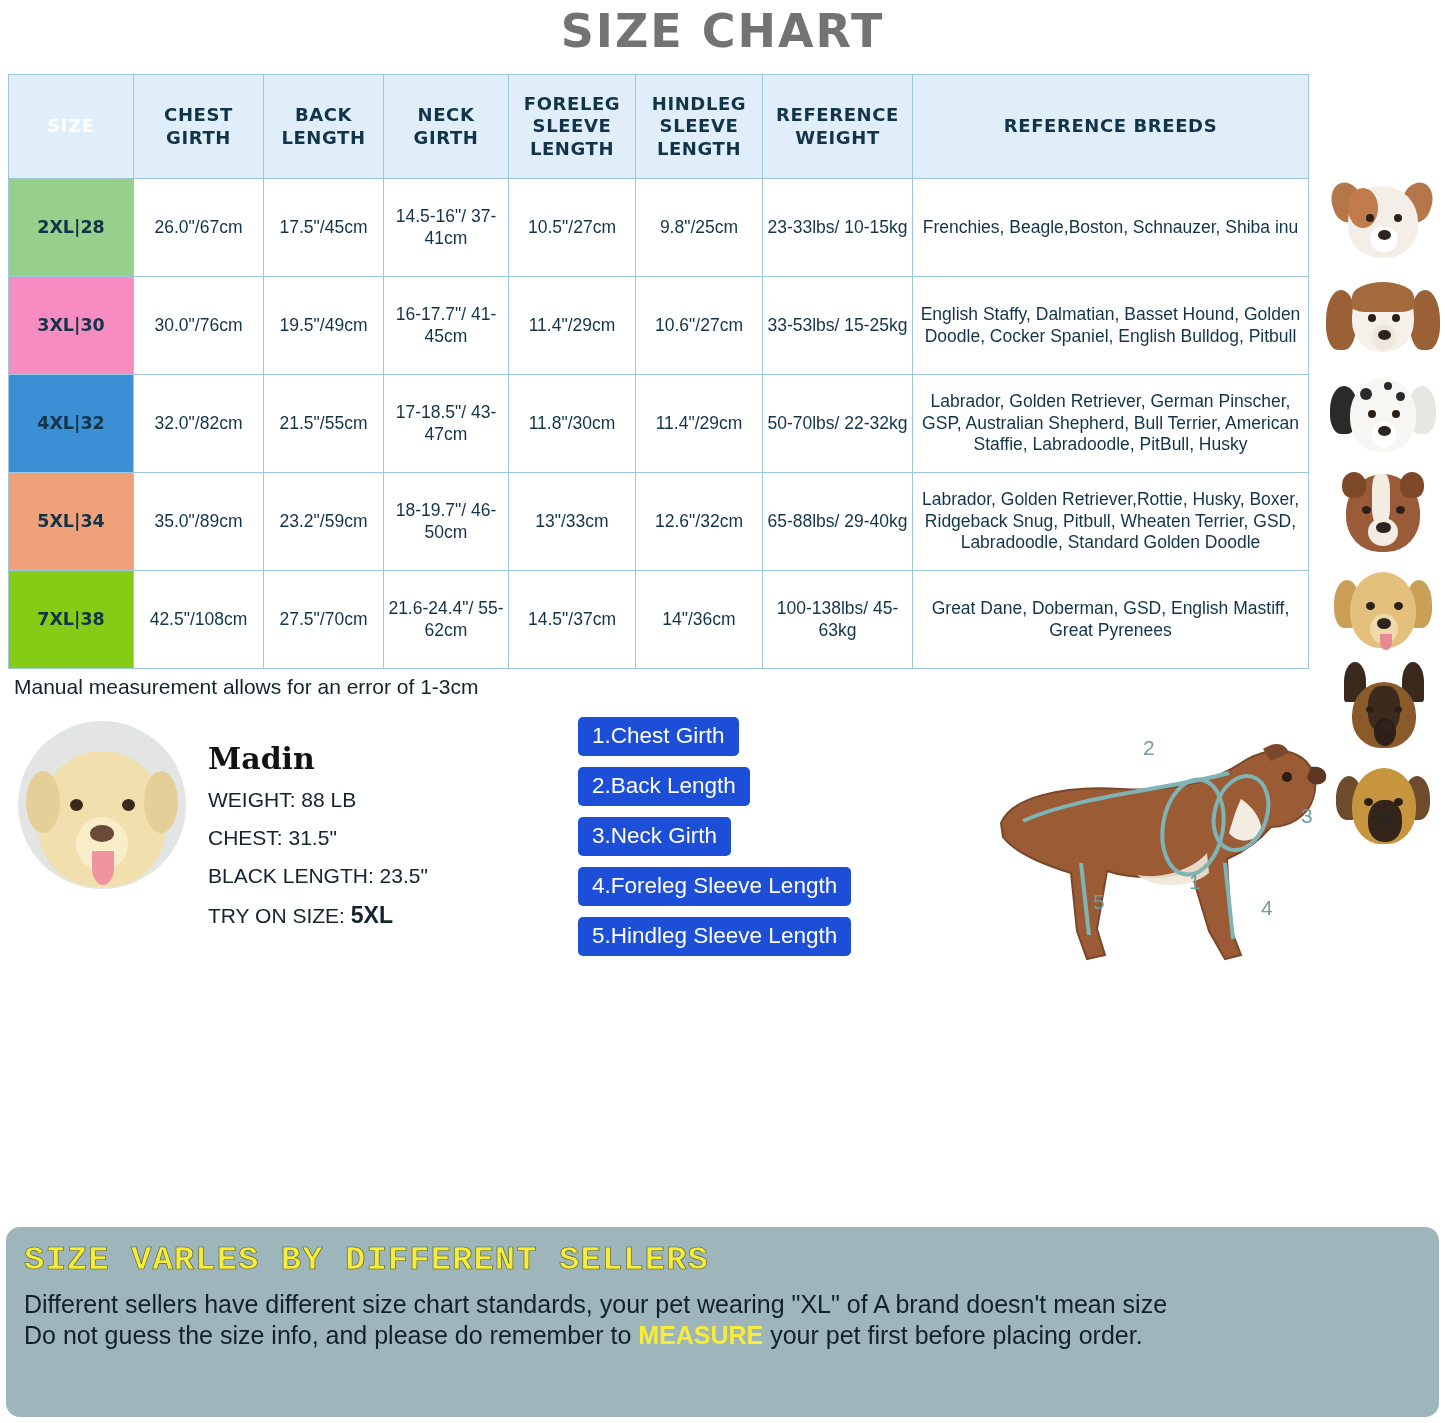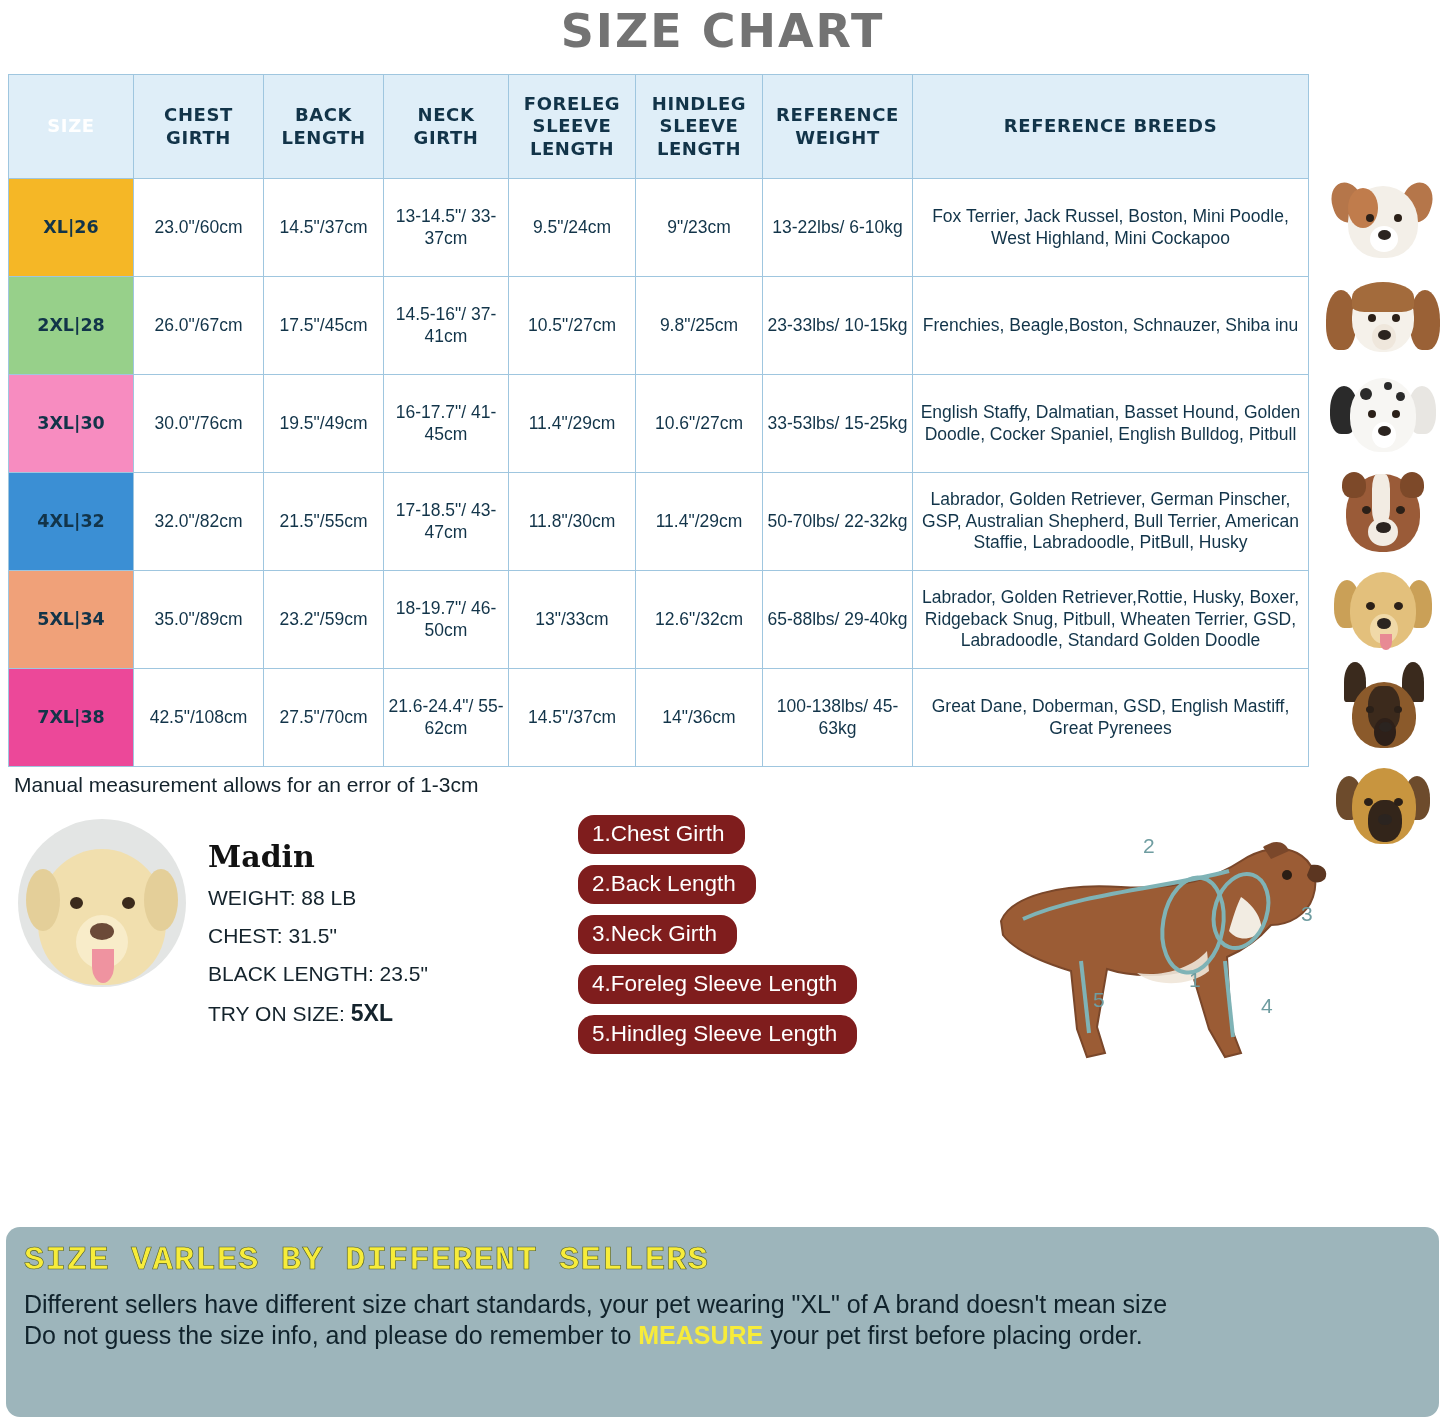--- a/index.html
+++ b/index.html
@@ -132,25 +132,25 @@
     color: #121212;
     font-family: "DejaVu Serif", serif;
     margin-bottom: 12px;
     margin-top: 16px;
   }
   .pline { font-size: 21px; color: #14232c; margin-bottom: 14px; }
   .pline b { font-size: 23px; }
 
   .legend { position: absolute; left: 578px; top: 14px; width: 380px; }
   .legend-item {
-    background: #7f1d1d;
+    background: #1d4ed8;
     color: #ffffff;
     font-size: 22.5px;
-    padding: 6px 20px 7px 14px;
-    border-radius: 16px;
+    padding: 6px 14px 7px 14px;
+    border-radius: 5px;
     margin-bottom: 11px;
     display: inline-block;
   }
 
   .dogdiagram {
     position: absolute;
     right: 4px; top: 0;
     width: 500px; height: 300px;
   }
 
@@ -206,30 +206,20 @@
           <th>BACK LENGTH</th>
           <th>NECK GIRTH</th>
           <th>FORELEG SLEEVE LENGTH</th>
           <th>HINDLEG SLEEVE LENGTH</th>
           <th>REFERENCE WEIGHT</th>
           <th>REFERENCE  BREEDS</th>
         </tr>
       </thead>
       <tbody>
         <tr>
-          <td class="size-cell" style="background:#f5b726">XL|26</td>
-          <td>23.0"/60cm</td>
-          <td>14.5"/37cm</td>
-          <td>13-14.5"/ 33-37cm</td>
-          <td>9.5"/24cm</td>
-          <td>9"/23cm</td>
-          <td>13-22lbs/ 6-10kg</td>
-          <td class="breeds">Fox Terrier, Jack Russel, Boston, Mini Poodle, West Highland, Mini Cockapoo</td>
-        </tr>
-        <tr>
           <td class="size-cell" style="background:#97d08a">2XL|28</td>
           <td>26.0"/67cm</td>
           <td>17.5"/45cm</td>
           <td>14.5-16"/ 37-41cm</td>
           <td>10.5"/27cm</td>
           <td>9.8"/25cm</td>
           <td>23-33lbs/ 10-15kg</td>
           <td class="breeds">Frenchies, Beagle,Boston, Schnauzer, Shiba inu</td>
         </tr>
         <tr>
@@ -256,21 +246,21 @@
           <td class="size-cell" style="background:#f0a179">5XL|34</td>
           <td>35.0"/89cm</td>
           <td>23.2"/59cm</td>
           <td>18-19.7"/ 46-50cm</td>
           <td>13"/33cm</td>
           <td>12.6"/32cm</td>
           <td>65-88lbs/ 29-40kg</td>
           <td class="breeds">Labrador, Golden Retriever,Rottie, Husky, Boxer, Ridgeback Snug, Pitbull, Wheaten Terrier, GSD, Labradoodle,  Standard Golden Doodle</td>
         </tr>
         <tr>
-          <td class="size-cell" style="background:#ec4899">7XL|38</td>
+          <td class="size-cell" style="background:#84cc16">7XL|38</td>
           <td>42.5"/108cm</td>
           <td>27.5"/70cm</td>
           <td>21.6-24.4"/ 55-62cm</td>
           <td>14.5"/37cm</td>
           <td>14"/36cm</td>
           <td>100-138lbs/ 45-63kg</td>
           <td class="breeds">Great Dane, Doberman, GSD, English Mastiff, Great Pyrenees</td>
         </tr>
       </tbody>
     </table>

